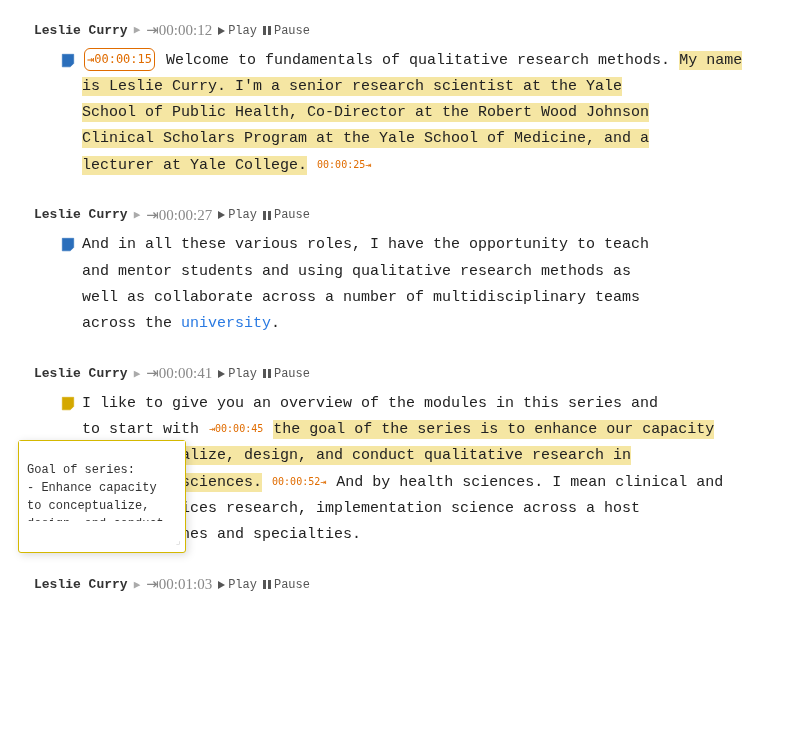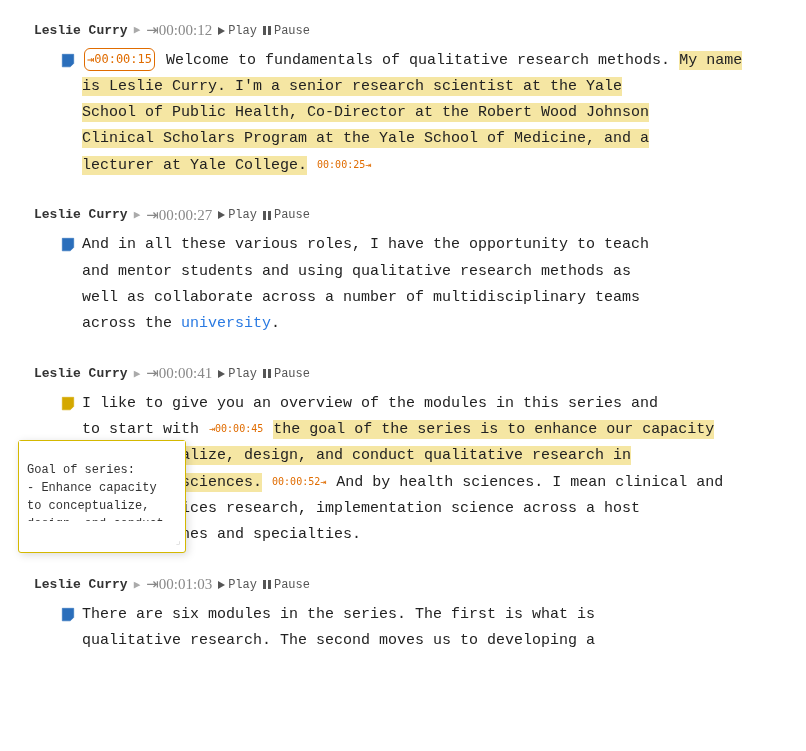--- a/index.html
+++ b/index.html
@@ -331,31 +331,20 @@
         </span>
         <span class="pause-btn">
           <span class="pause-icon">
               <span class="pause-bar"></span>
               <span class="pause-bar"></span>
             </span>
           <span>Pause</span>
         </span>
       </span>
     </div>
-    <div class="segment-body">
-      <div class="note-icon note-icon-blue">
-        <svg viewBox="0 0 14 14" xmlns="http://www.w3.org/2000/svg">
-          <path d="M2 2h10v8l-3 3H2z" fill="#4a90d9" stroke="#2a6ebb" stroke-width="0.5"></path>
-        </svg>
-      </div>
-      <div class="segment-text">
-        There are six modules in the series. The first is what is
-        <br>qualitative research. The second moves us to developing a
-      </div>
-    </div>
   </div>
 
   <div class="add-note-popup">
     <textarea class="add-note-textarea" style="">Goal of series:
 - Enhance capacity to conceptualize, design, and conduct qualitative research in the health sciences</textarea>
     <div class="add-note-resize">⌟</div>
   </div>
 
 </div>
 

